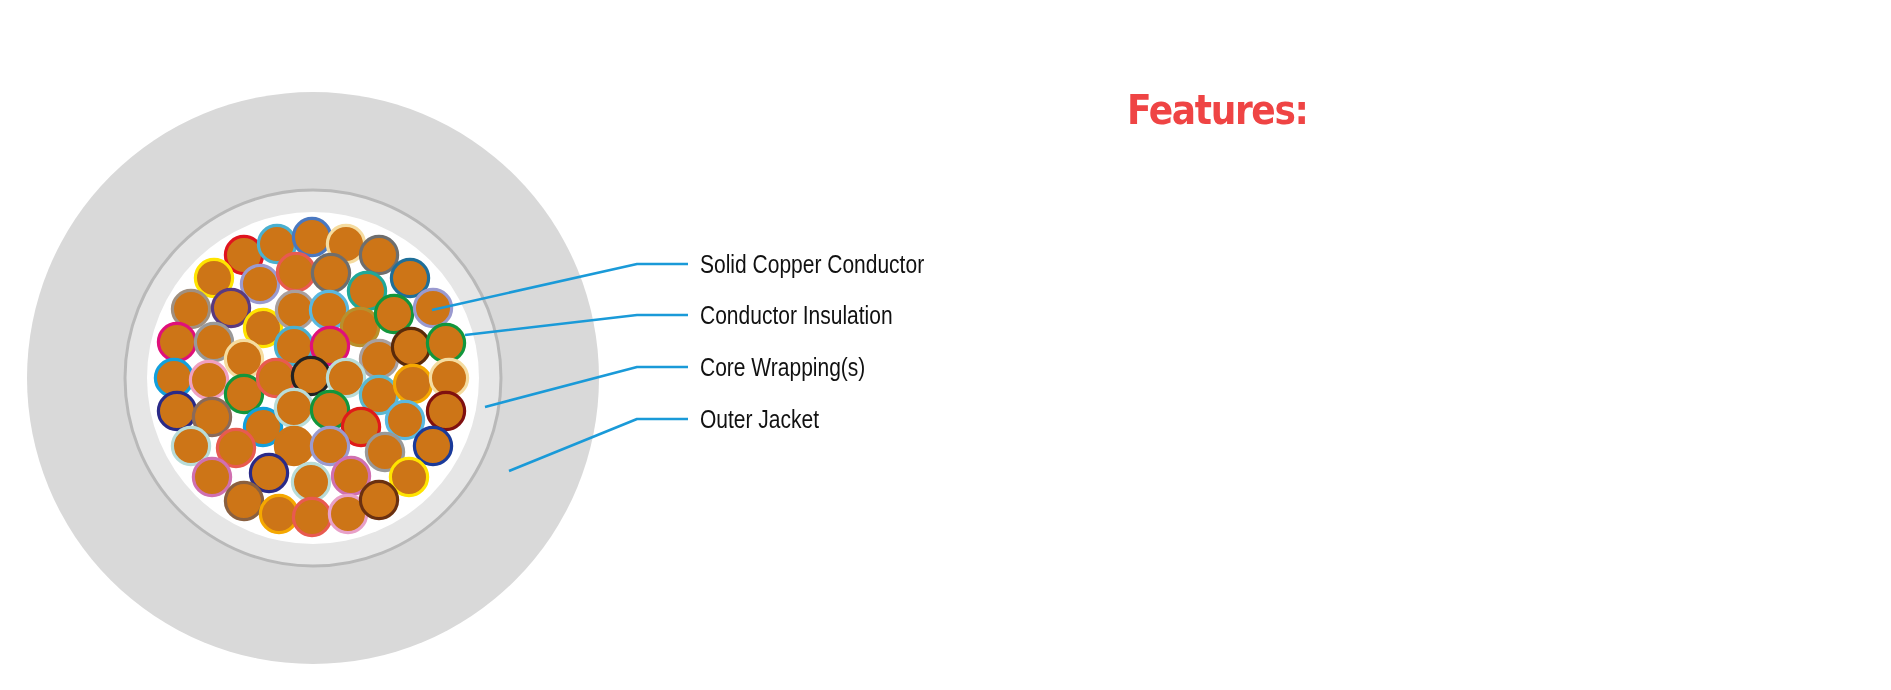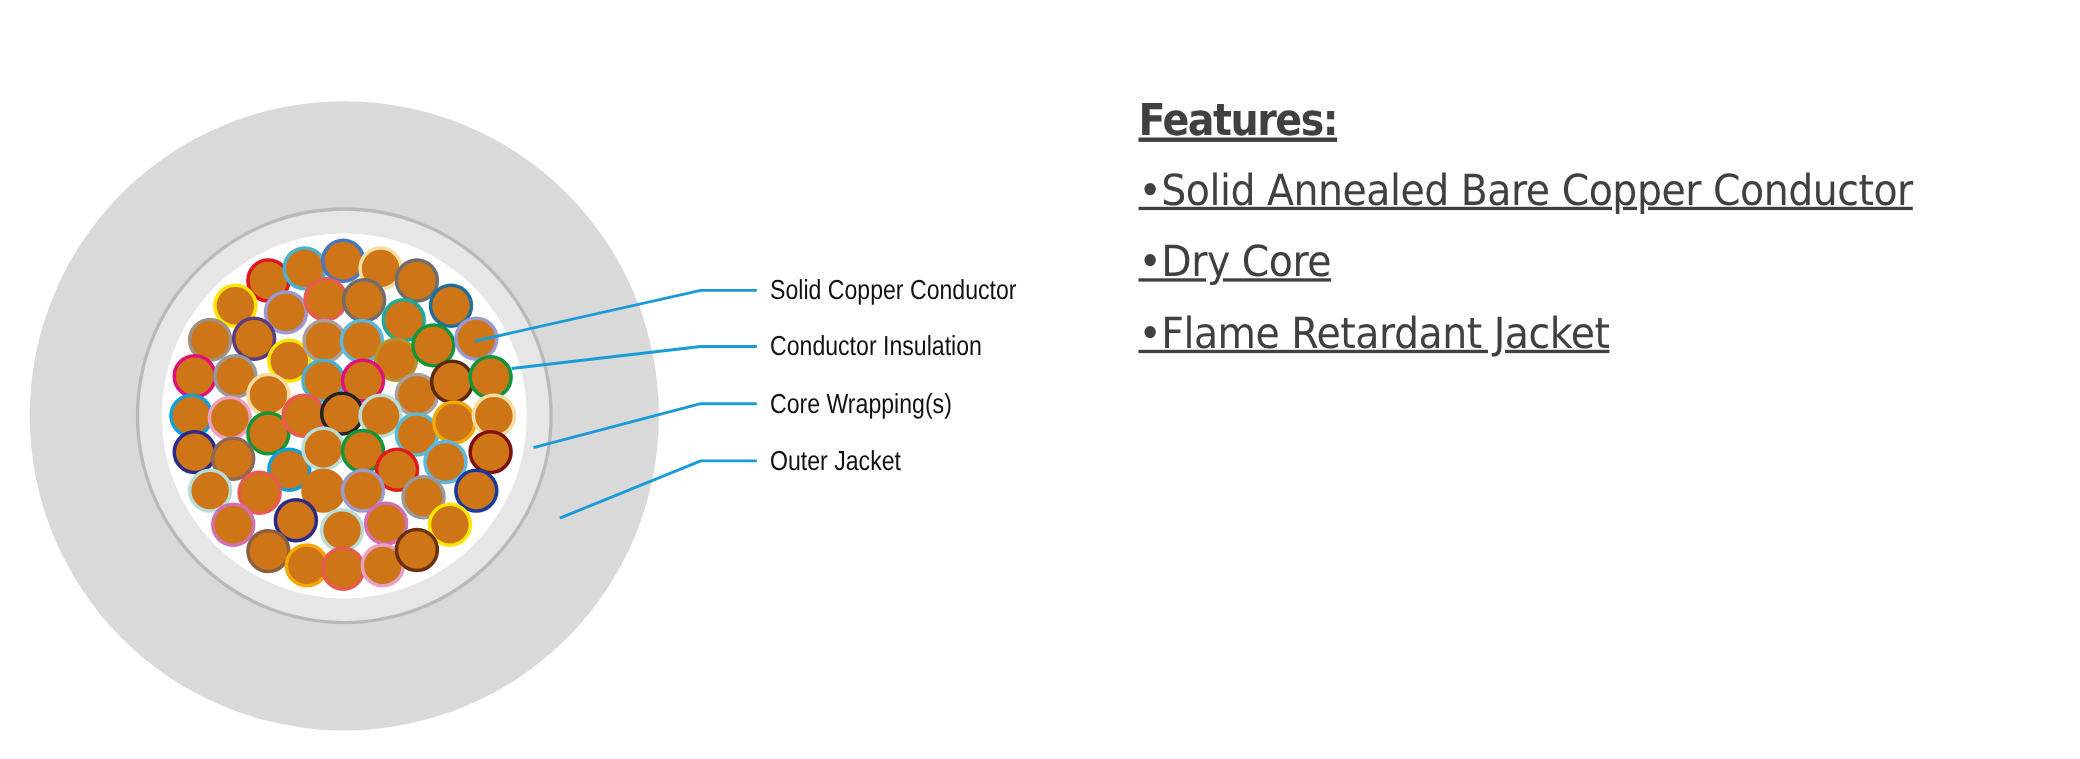--- a/index.html
+++ b/index.html
@@ -28,24 +28,23 @@
     font-size: 25px;
     color: #111111;
     white-space: nowrap;
     transform-origin: left center;
     transform: scaleX(0.84);
     line-height: 30px;
     height: 30px;
   }
   .features {
     position: absolute;
-    left: 1035px;
+    left: 1127px;
     top: 82px;
-    color: #404040;
-    text-decoration: underline;
+    color: #ef4444;
   }
   .features-title {
     font-family: "DejaVu Sans", sans-serif;
     font-weight: bold;
     font-size: 40px;
     line-height: 56px;
     letter-spacing: -1.5px;
     transform-origin: left center;
     transform: scaleX(0.9);
     margin: 0;
@@ -145,18 +144,13 @@
     </g>
 </svg>
 
 <div class="callout-label" style="top:249px;">Solid Copper Conductor</div>
 <div class="callout-label" style="top:300px;">Conductor Insulation</div>
 <div class="callout-label" style="top:352px;">Core Wrapping(s)</div>
 <div class="callout-label" style="top:404px;">Outer Jacket</div>
 
 <div class="features">
   <h2 class="features-title">Features:</h2>
-  <ul class="features-list">
-    <li class="feature-item">•Solid Annealed Bare Copper Conductor</li>
-    <li class="feature-item">•Dry Core</li>
-    <li class="feature-item">•Flame Retardant Jacket</li>
-  </ul>
 </div>
 
 </body></html>

